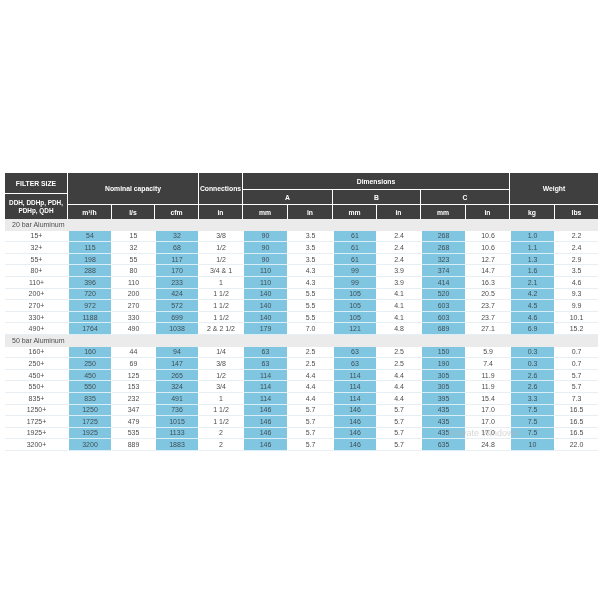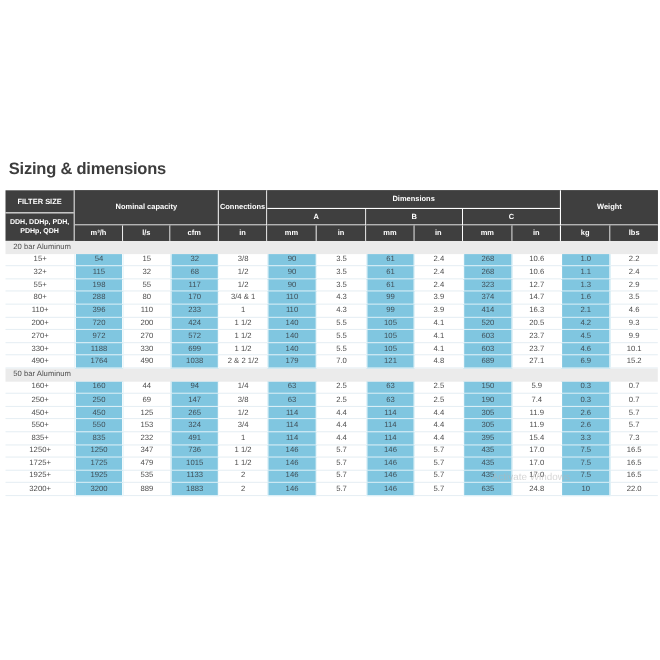--- a/index.html
+++ b/index.html
@@ -48,21 +48,20 @@
     border-bottom:1px solid rgba(255,255,255,0.7); color:#3f4f58; }
 
   .watermark { position:absolute; left:447px; top:428px; font-size:9px;
     color:#b5b5b5; opacity:0.55; white-space:nowrap; }
 </style>
 </head>
 <body>
 
 <div class="page">
 
-  <div class="title">Sizing &amp; dimensions</div>
 
   <div class="table">
 
     <div class="thead">
       <div class="filter-col">
         <div class="filter-top">FILTER SIZE</div>
         <div class="filter-bottom">DDH, DDHp, PDH, PDHp, QDH</div>
       </div>
 
       <div class="header-grid">

